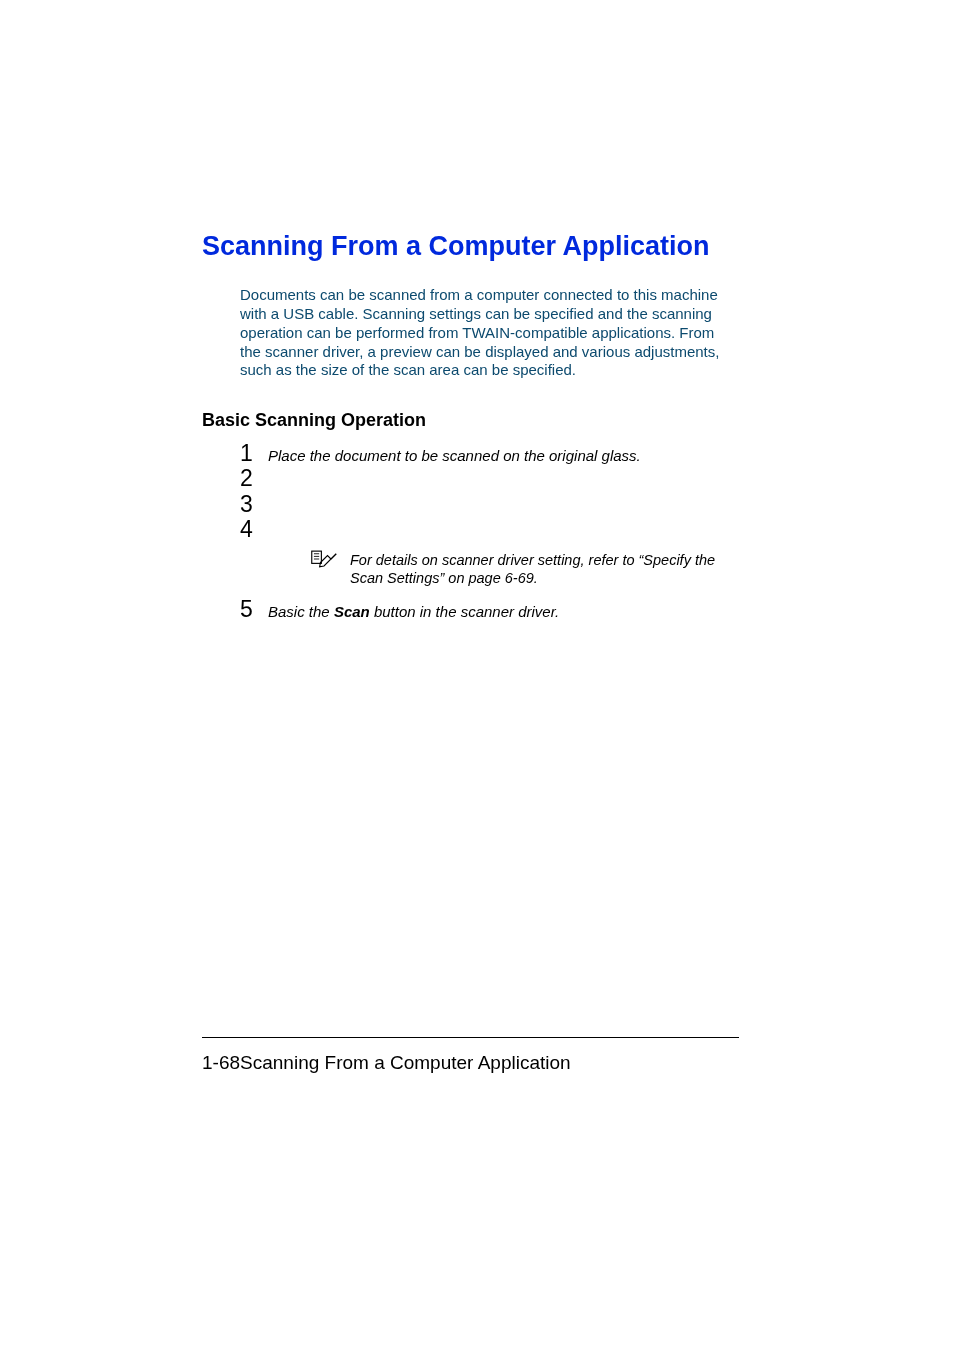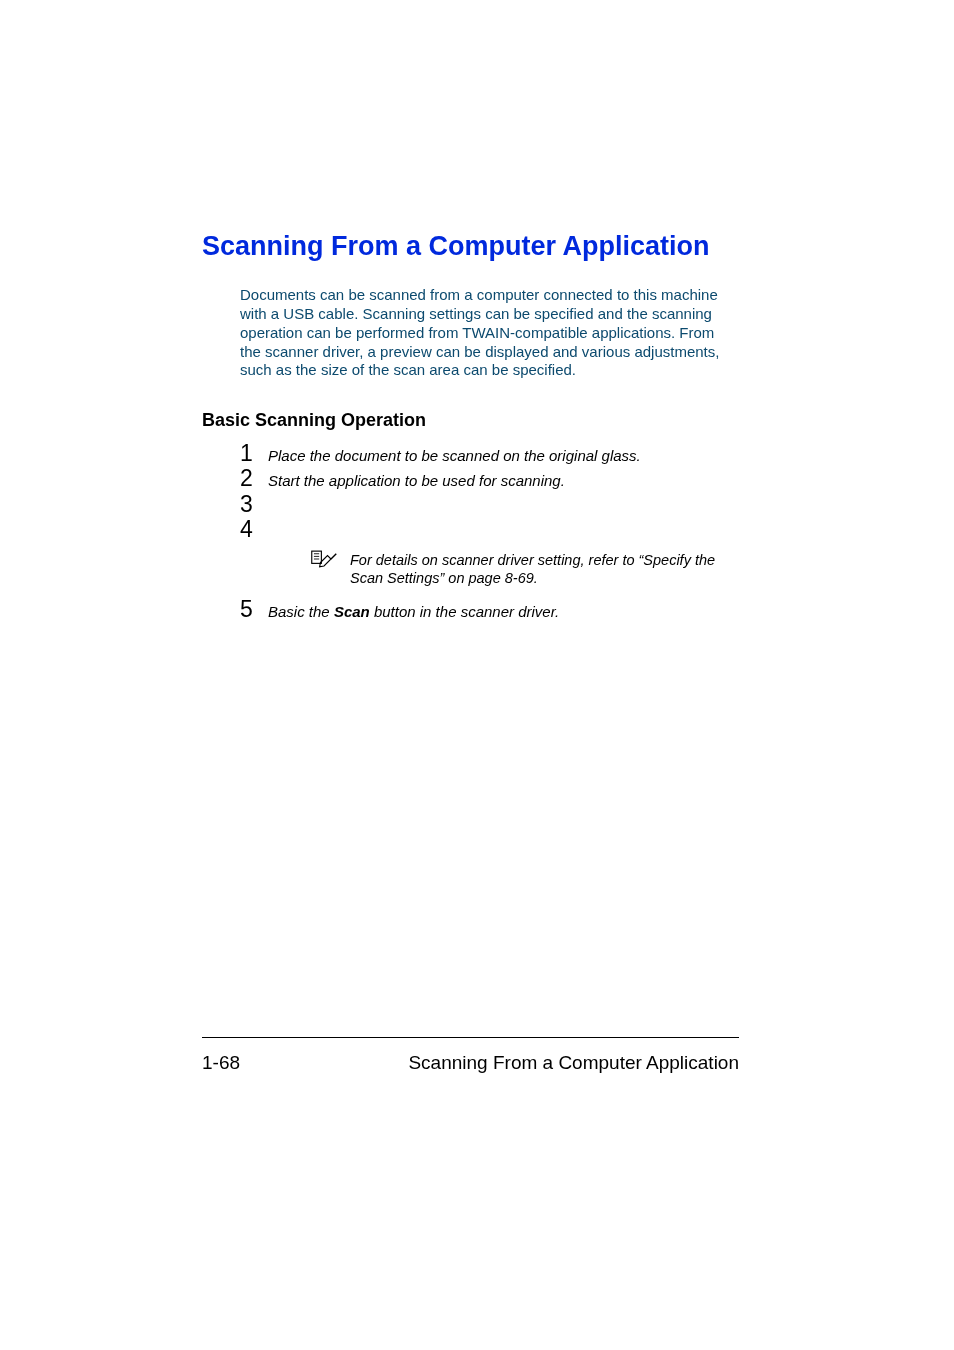--- a/index.html
+++ b/index.html
@@ -95,21 +95,20 @@
       bottom: 276px;
       left: 202px;
       right: 215px;
     }
     .footer-line {
       border-top: 1px solid #000;
       margin-bottom: 14px;
     }
     .footer-row {
       display: flex;
-      justify-content: space-between;
       align-items: baseline;
     }
     .page-num {
       font-size: 19px;
       color: #000;
     }
     .footer-title {
       font-size: 19px;
       color: #000;
     }
@@ -127,21 +126,20 @@
 
   <div class="step-list">
 
     <div class="step-row">
       <div class="step-num">1</div>
       <div class="step-text">Place the document to be scanned on the original glass.</div>
     </div>
 
     <div class="step-row">
       <div class="step-num">2</div>
-      <div class="step-text">Start the application to be used for scanning.</div>
     </div>
 
     <div class="step-row">
       <div class="step-num">3</div>
     </div>
 
     <div class="step-row">
       <div class="step-num">4</div>
     </div>
 
@@ -149,21 +147,21 @@
       <div class="note-icon">
         <svg viewBox="0 0 32 22">
           <rect x="2" y="2" width="11" height="14" fill="none" stroke="#000" stroke-width="1.3"></rect>
           <line x1="4.5" y1="5" x2="10.5" y2="5" stroke="#000" stroke-width="1"></line>
           <line x1="4.5" y1="8" x2="10.5" y2="8" stroke="#000" stroke-width="1"></line>
           <line x1="4.5" y1="11" x2="10.5" y2="11" stroke="#000" stroke-width="1"></line>
           <path d="M 12 15 L 20 7 L 24 11 L 16 19 L 11 20 L 12 15 Z" fill="none" stroke="#000" stroke-width="1.3"></path>
           <path d="M 24 11 L 30 5" stroke="#000" stroke-width="1.6" fill="none"></path>
         </svg>
       </div>
-      <div class="note-text">For details on scanner driver setting, refer to “Specify the Scan Settings” on page 8-69.</div>
+      <div class="note-text">For details on scanner driver setting, refer to “Specify the Scan Settings” on page 6-69.</div>
     </div>
 
     <div class="step-row">
       <div class="step-num">5</div>
       <div class="step-text">
         <span>Basic the </span><span class="bold">Scan</span><span> button in the scanner driver.</span>
       </div>
     </div>
 
   </div>

